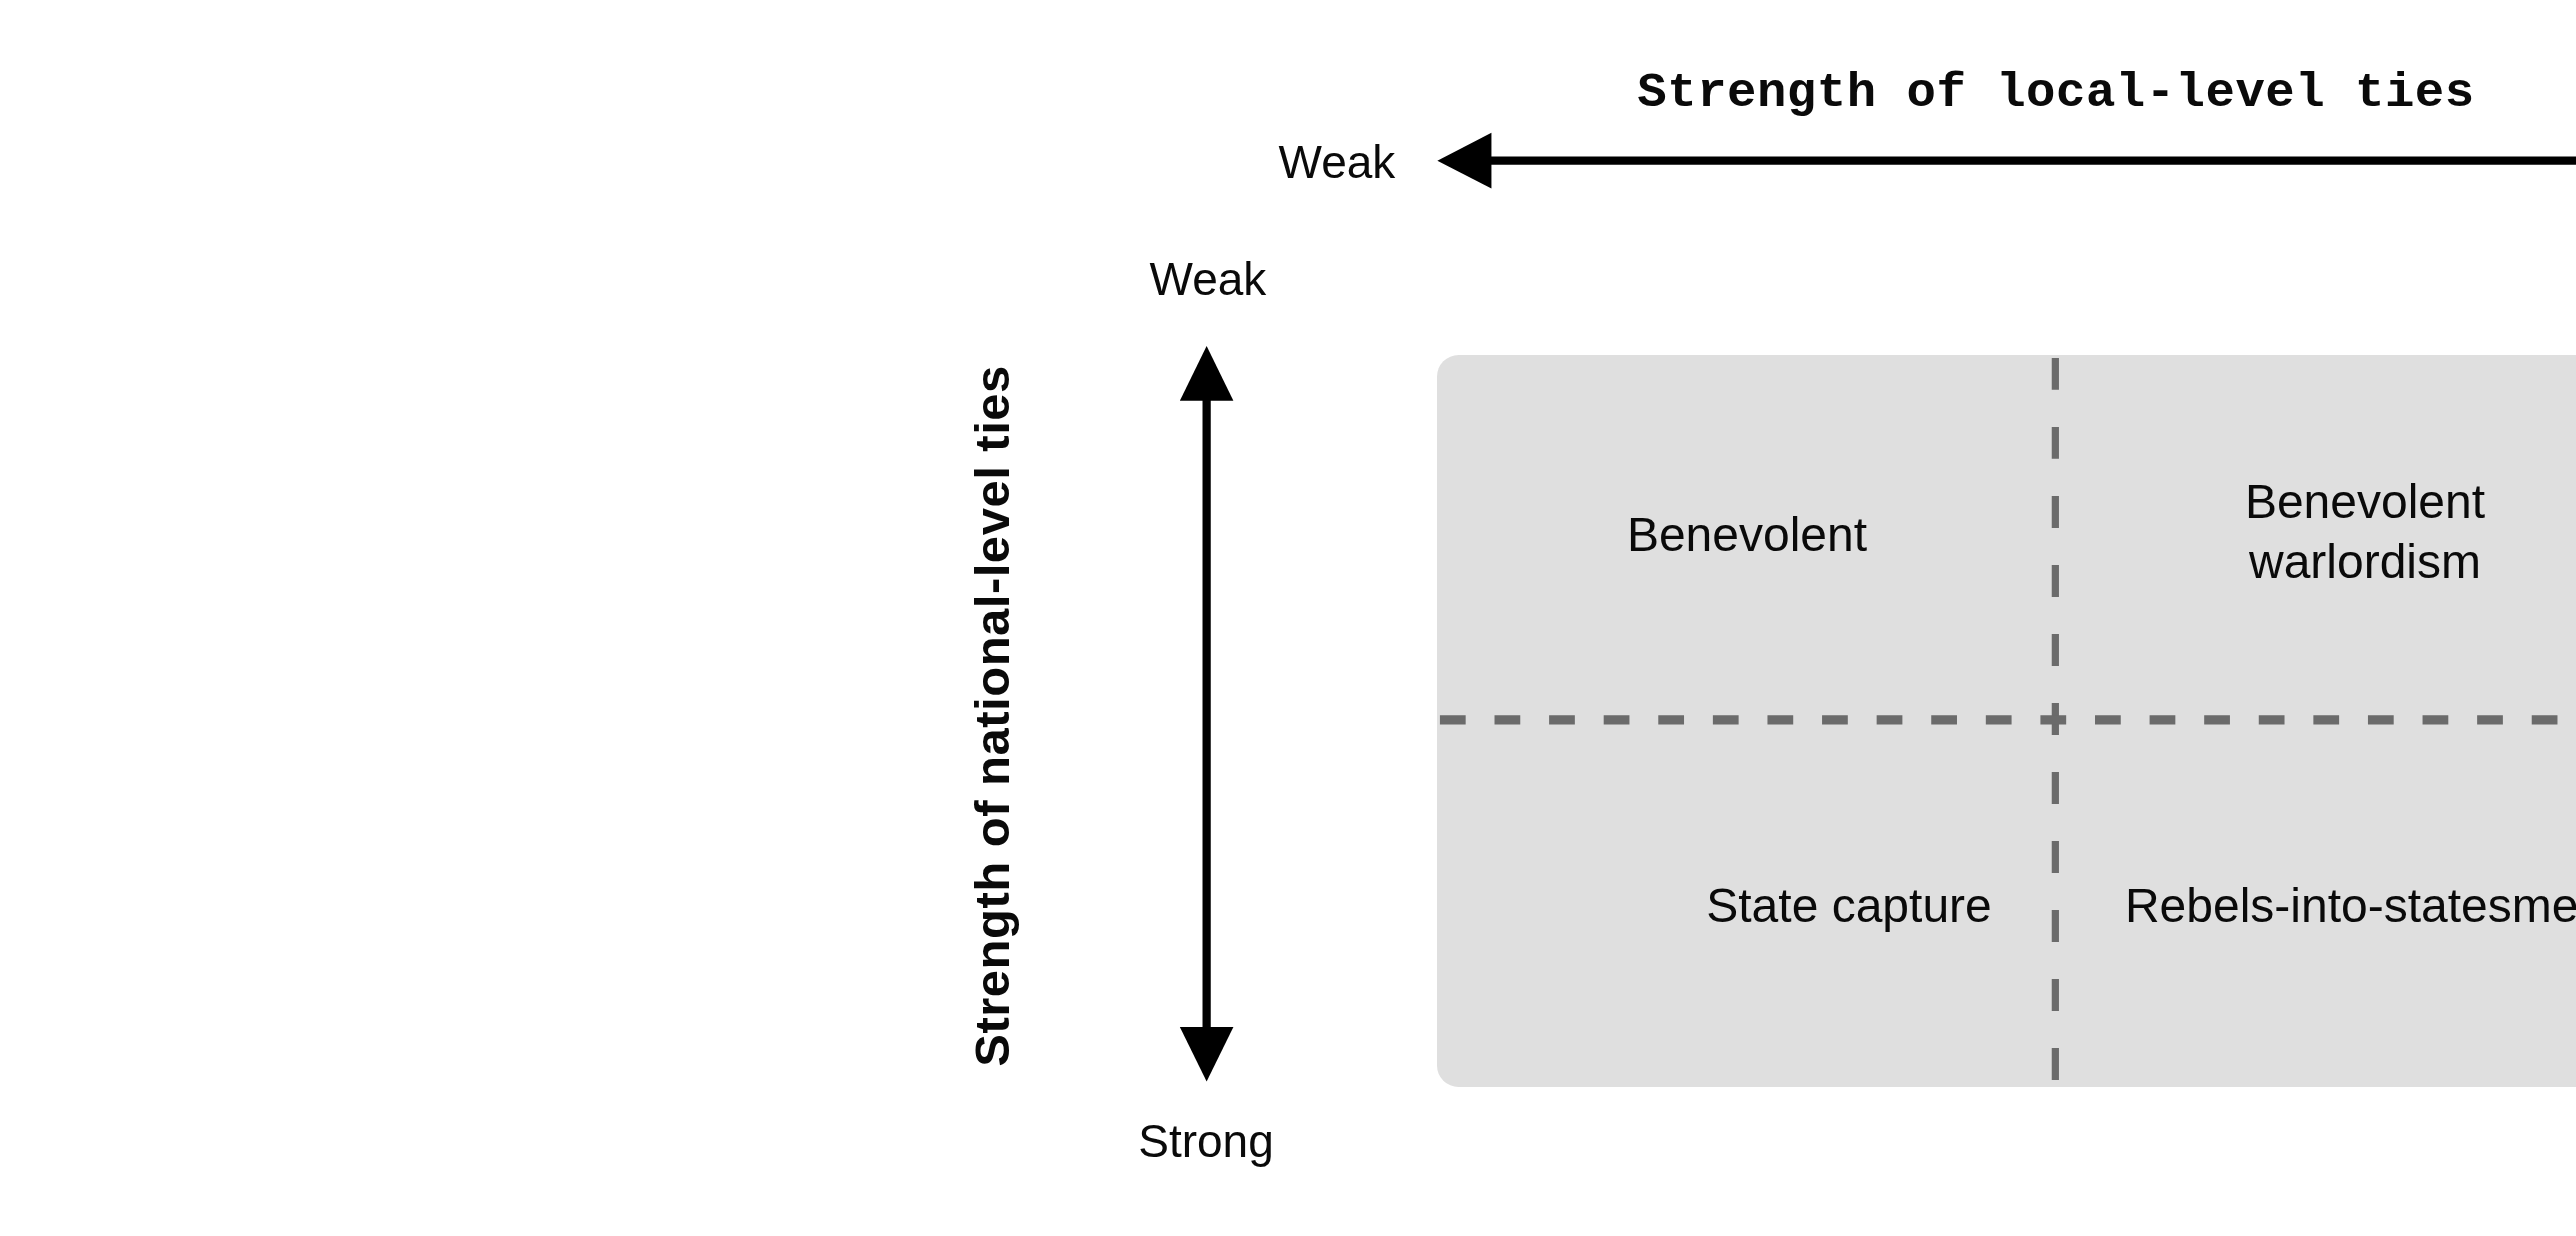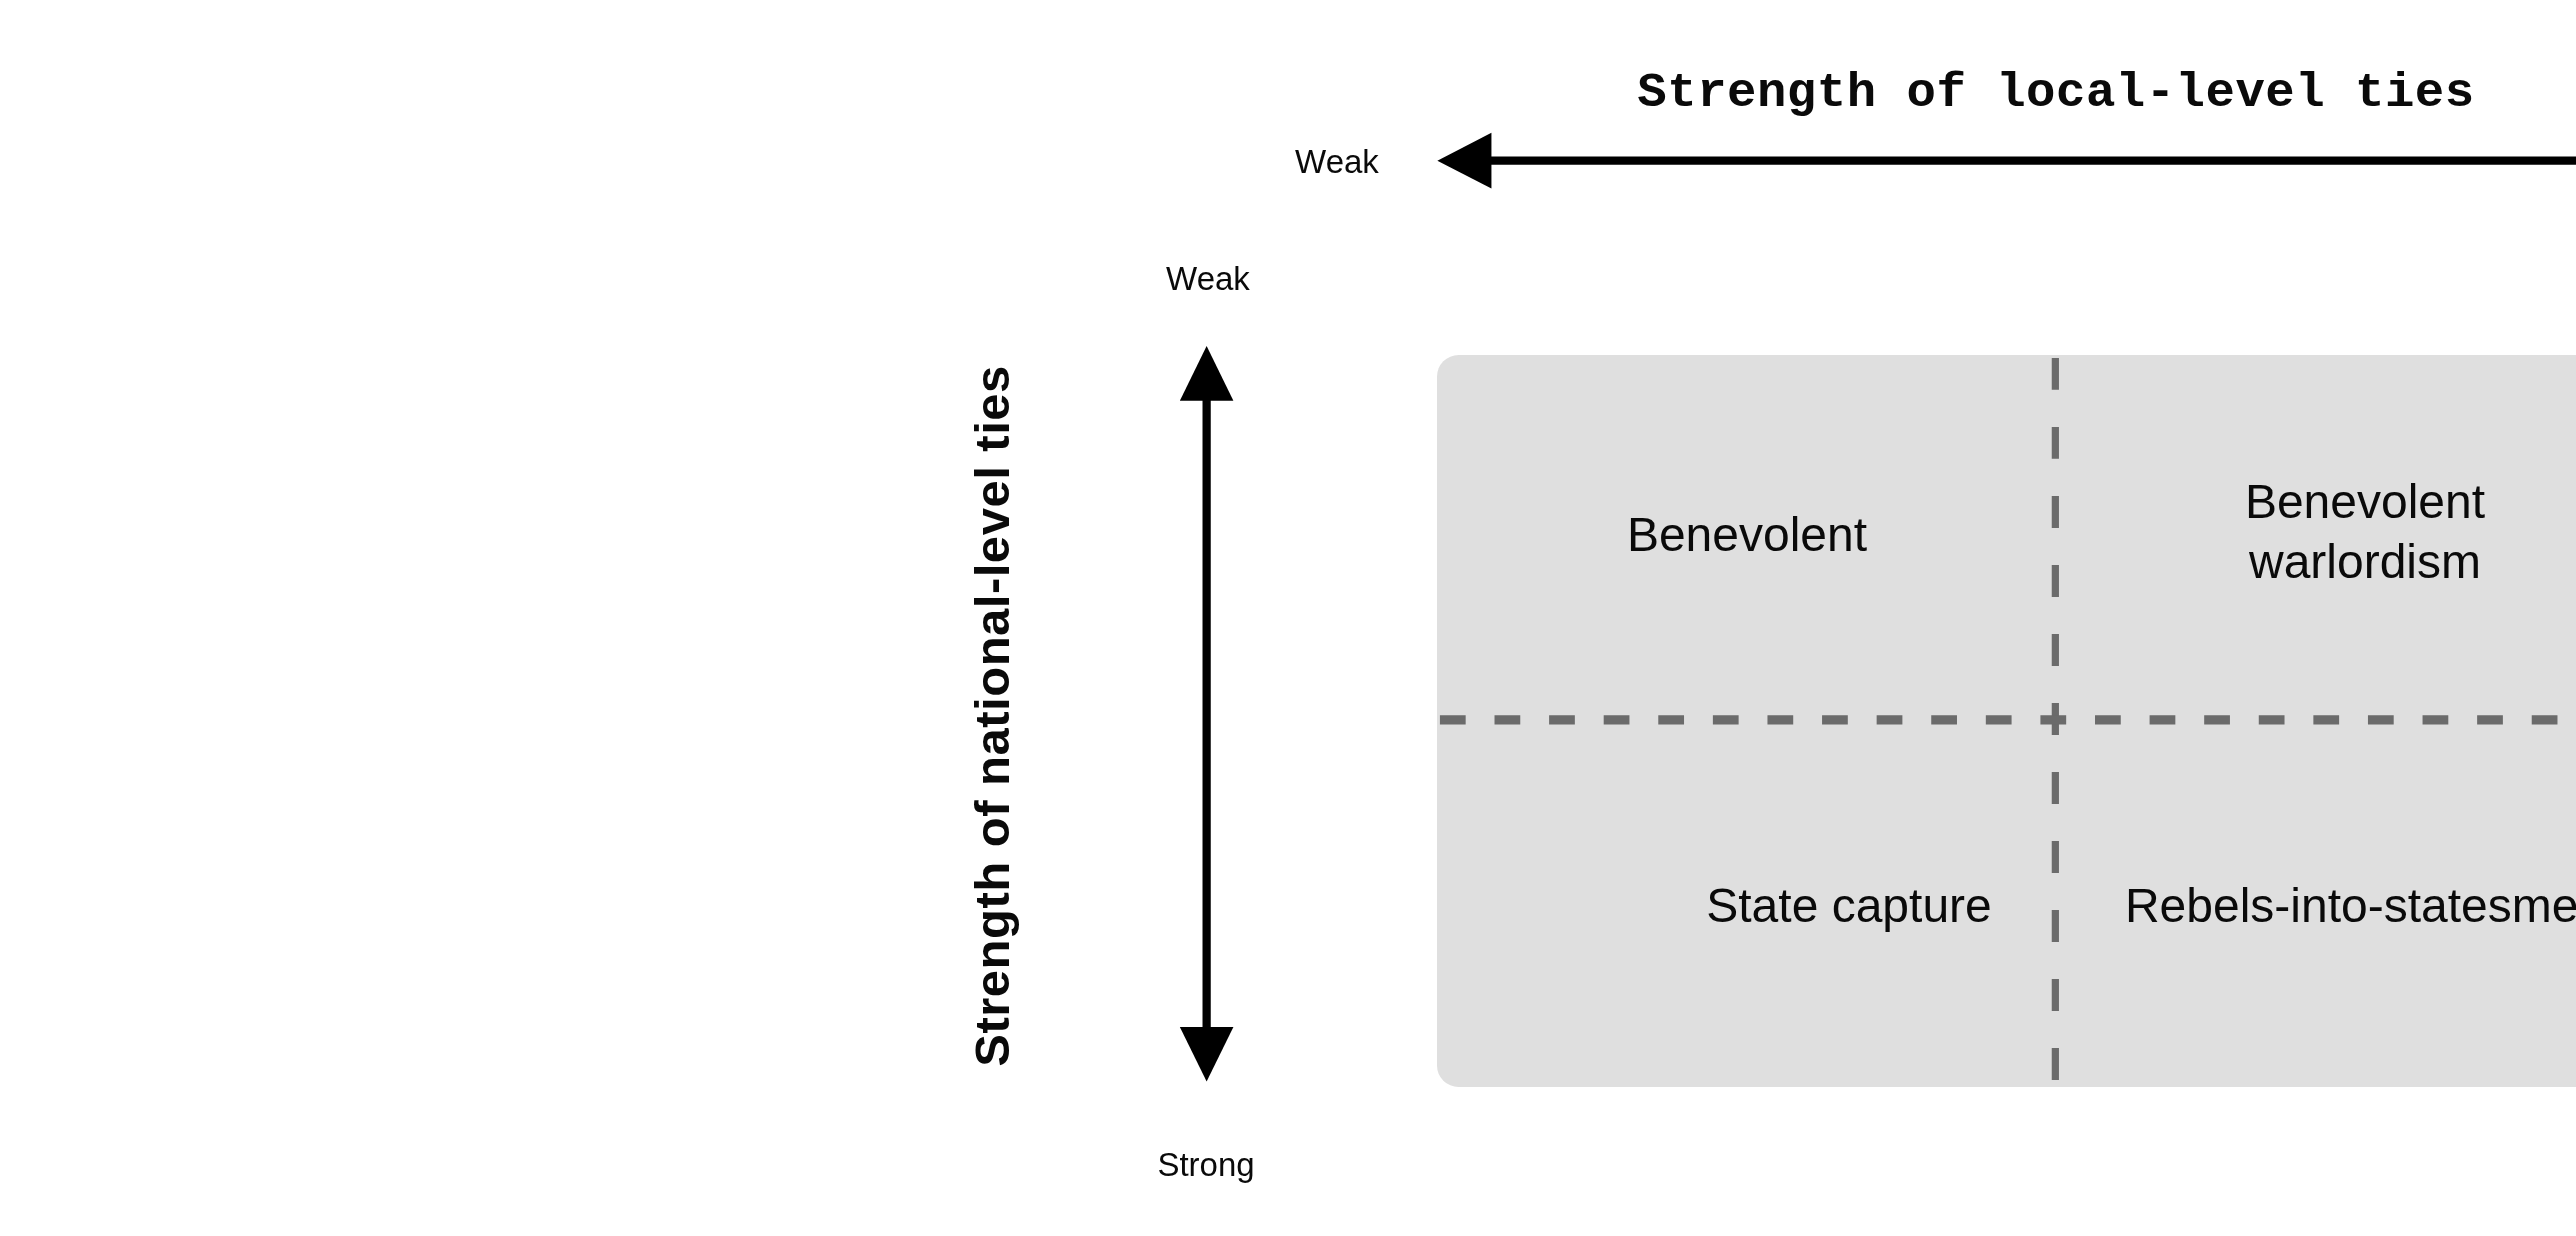--- a/index.html
+++ b/index.html
@@ -20,21 +20,21 @@
     color: var(--text);
     overflow: hidden;
   }
   .abs { position: absolute; transform: translate(-50%, -50%); white-space: nowrap; }
   .axis-title {
     font-size: 49px;
     font-weight: bold;
     letter-spacing: 0.5px;
   }
   .y-rot { transform: translate(-50%, -50%) rotate(-90deg); }
-  .end-label { font-size: 33px; }
+  .end-label { font-size: 46px; }
   .quad-label {
     font-size: 48px;
     text-align: center;
     line-height: 60px;
   }
   .wrap2 { white-space: normal; width: 361px; }
   .box {
     position: absolute;
     left: 1437px; top: 355px;
     width: 1236px; height: 732px;
@@ -71,21 +71,21 @@
       <polygon class="arrow-head" points="2342,672 2290,778 2394,778"></polygon>
       <polygon class="arrow-head" points="2342,2100 2290,1994 2394,1994"></polygon>
     </g>
   </svg>
 
   <div class="abs axis-title" style="left:2056px; top:93px;font-family:Liberation Mono, monospace;">Strength of local-level ties</div>
   <div class="abs end-label" style="left:1337px; top:162px;">Weak</div>
 
   <div class="abs axis-title y-rot" style="left:992px; top:716px;">Strength of national-level ties</div>
   <div class="abs end-label" style="left:1208px; top:279px;">Weak</div>
-  <div class="abs end-label" style="left:1206px; top:1141px;margin-top:24px;">Strong</div>
+  <div class="abs end-label" style="left:1206px; top:1141px;">Strong</div>
 
   <div class="abs quad-label" style="left:1747px; top:535px;">Benevolent</div>
   <div class="abs quad-label wrap2" style="left:2365px; top:532px;">Benevolent warlordism</div>
   <div class="abs quad-label" style="left:1849px; top:906px;">State capture</div>
   <div class="abs quad-label" style="left:2365px; top:906px;">Rebels-into-statesmen</div>
 
 </div>
 
 
 </body></html>

